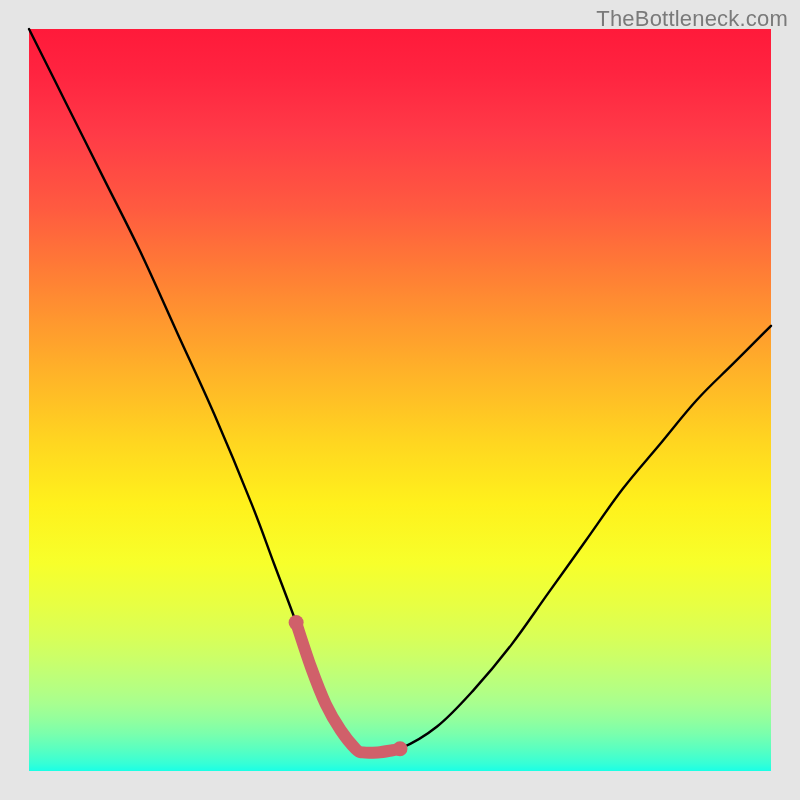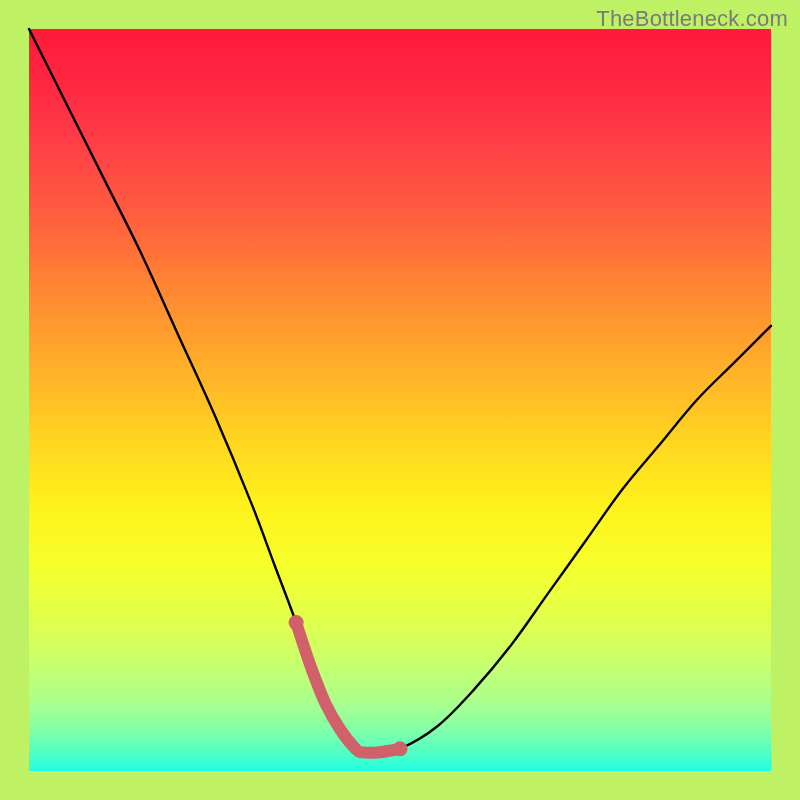--- a/index.html
+++ b/index.html
@@ -8,21 +8,21 @@
     width: 800px;
     height: 800px;
     background: #000;
     overflow: hidden;
     font-family: Arial, Helvetica, sans-serif;
   }
   .frame {
     position: relative;
     width: 800px;
     height: 800px;
-    background: #bef264;
+    background: #e5e5e5;
   }
   .plot-area {
     position: absolute;
     left: 29px;
     top: 29px;
     width: 742px;
     height: 742px;
   }
   .gradient-bg {
     position: absolute;

